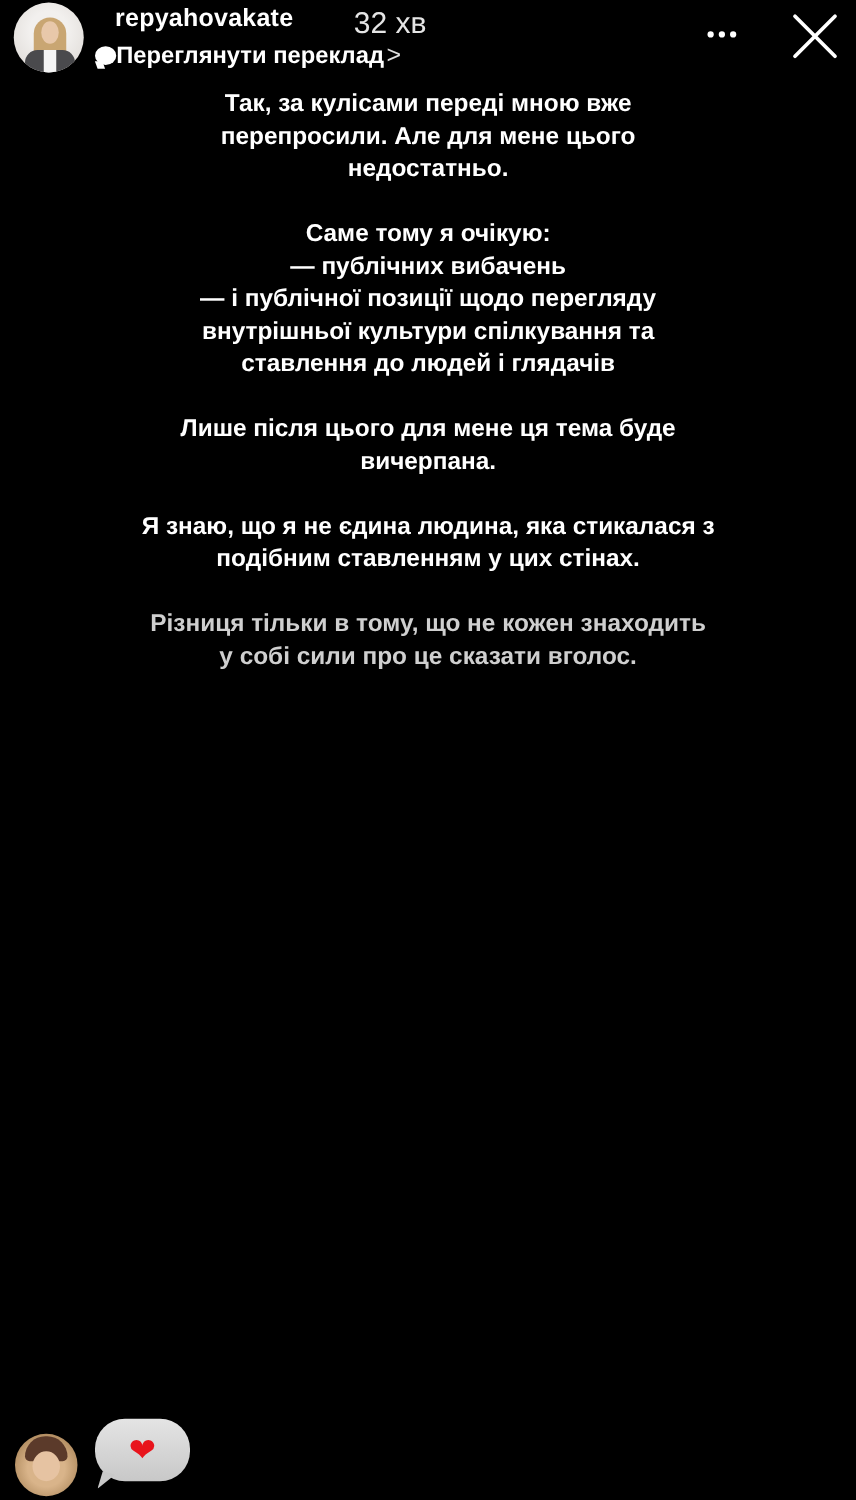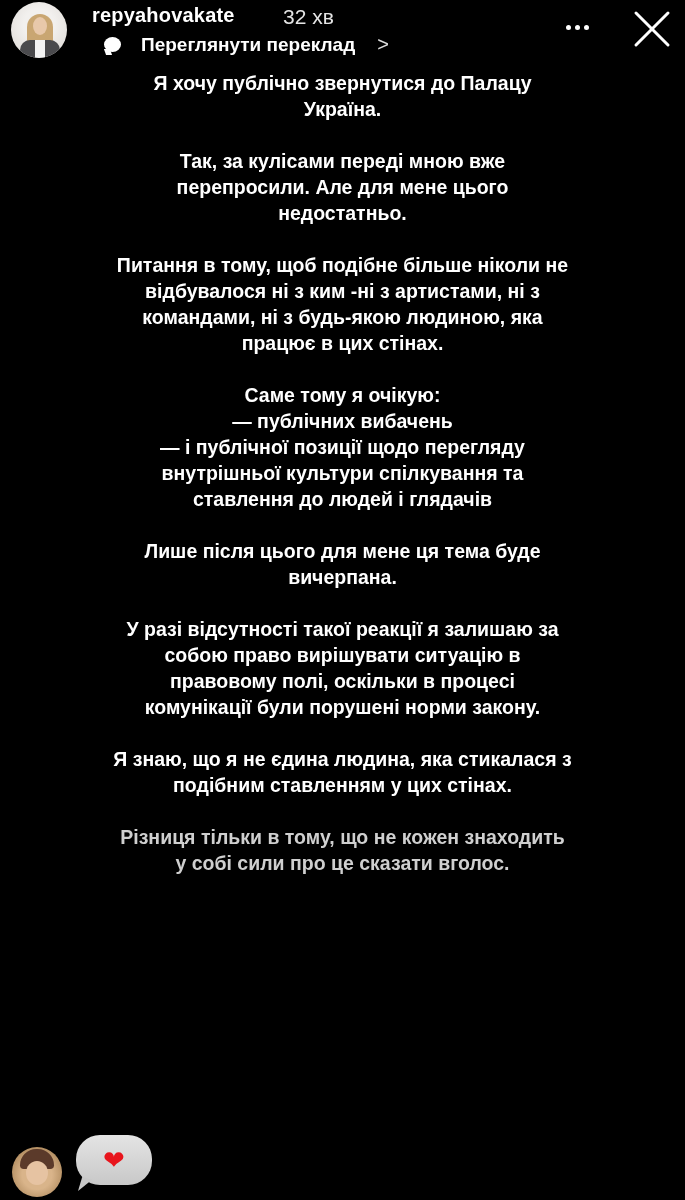--- a/index.html
+++ b/index.html
@@ -6,22 +6,22 @@
   body { width:685px; height:1200px; position:relative; overflow:hidden; color:#fff;
          font-family:"Liberation Sans", "DejaVu Sans", sans-serif; }
   .header { position:absolute; left:0; top:0; width:556px; height:66px; }
   .avatar { position:absolute; left:11px; top:2px; width:56px; height:56px; border-radius:50%;
             background:radial-gradient(circle at 50% 40%, #f2f0ee 0 35%, #e9e6e3 60%, #dcd8d4 100%); overflow:hidden; }
   .avatar .hair { position:absolute; left:16px; top:12px; width:26px; height:34px; border-radius:13px 13px 6px 6px; background:#c9a672; }
   .avatar .face { position:absolute; left:22px; top:15px; width:14px; height:18px; border-radius:50%; background:#e8c8aa; }
   .avatar .jacket { position:absolute; left:9px; top:38px; width:40px; height:22px; border-radius:10px 10px 0 0; background:#4a4a4d; }
   .avatar .shirt { position:absolute; left:24px; top:38px; width:10px; height:22px; background:#f4f4f4; }
   .username { position:absolute; left:92px; top:4px; font-size:20px; font-weight:bold; color:#fff; letter-spacing:0.2px; }
-  .time { position:absolute; left:283px; top:5px; font-size:21px; color:#e5e5e5; }
-  .translate { position:absolute; left:104px; top:33px; display:flex; align-items:center; gap:20px; font-size:19px; color:#fff; font-weight:bold; }
+  .time { position:absolute; left:283px; top:5px; font-size:24px; color:#e5e5e5; }
+  .translate { position:absolute; left:76px; top:33px; display:flex; align-items:center; gap:0; font-size:19px; color:#fff; font-weight:bold; }
   .bubble-icon { width:17px; height:15px; background:#fff; border-radius:50%; position:relative; }
   .bubble-icon:after { content:""; position:absolute; left:1px; bottom:-3px; width:6px; height:6px; background:#fff; transform:skewX(20deg); }
   .chev { font-weight:normal; color:#ddd; font-size:20px; margin-left:2px; }
   .more { position:absolute; left:566px; top:18px; width:30px; height:18px; display:flex; gap:4px; align-items:center; cursor:pointer; }
   .more span { width:5px; height:5px; background:#fff; border-radius:50%; display:block; }
   .close { position:absolute; left:633px; top:10px; width:38px; height:38px; cursor:pointer; }
   .story { position:absolute; left:70px; top:70px; width:545px; text-align:center; font-size:19.5px; font-weight:bold; line-height:26px; color:#fff; }
   .story p { margin:0 0 26px 0; white-space:pre-line; }
   .story p.faded { color:#cfcfcf; }
   .reply-avatar { position:absolute; left:12px; top:1147px; width:50px; height:50px; border-radius:50%;
@@ -54,40 +54,30 @@
     <span></span>
     <span></span>
   </div>
   <svg class="close" viewBox="0 0 38 38">
     <line x1="3" y1="3" x2="35" y2="35" stroke="#fff" stroke-width="3" stroke-linecap="round"></line>
     <line x1="35" y1="3" x2="3" y2="35" stroke="#fff" stroke-width="3" stroke-linecap="round"></line>
   </svg>
 </div>
 
 <div class="story">
-  <p>Я хочу публічно звернутися до Палацу
-Україна.</p>
   <p>Так, за кулісами переді мною вже
 перепросили. Але для мене цього
 недостатньо.</p>
-  <p>Питання в тому, щоб подібне більше ніколи не
-відбувалося ні з ким -ні з артистами, ні з
-командами, ні з будь-якою людиною, яка
-працює в цих стінах.</p>
   <p>Саме тому я очікую:
 — публічних вибачень
 — і публічної позиції щодо перегляду
 внутрішньої культури спілкування та
 ставлення до людей і глядачів</p>
   <p>Лише після цього для мене ця тема буде
 вичерпана.</p>
-  <p>У разі відсутності такої реакції я залишаю за
-собою право вирішувати ситуацію в
-правовому полі, оскільки в процесі
-комунікації були порушені норми закону.</p>
   <p>Я знаю, що я не єдина людина, яка стикалася з
 подібним ставленням у цих стінах.</p>
   <p class="faded">Різниця тільки в тому, що не кожен знаходить
 у собі сили про це сказати вголос.</p>
 </div>
 
 <div class="reply-avatar">
   <div class="hair2"></div>
   <div class="face2"></div>
 </div>

